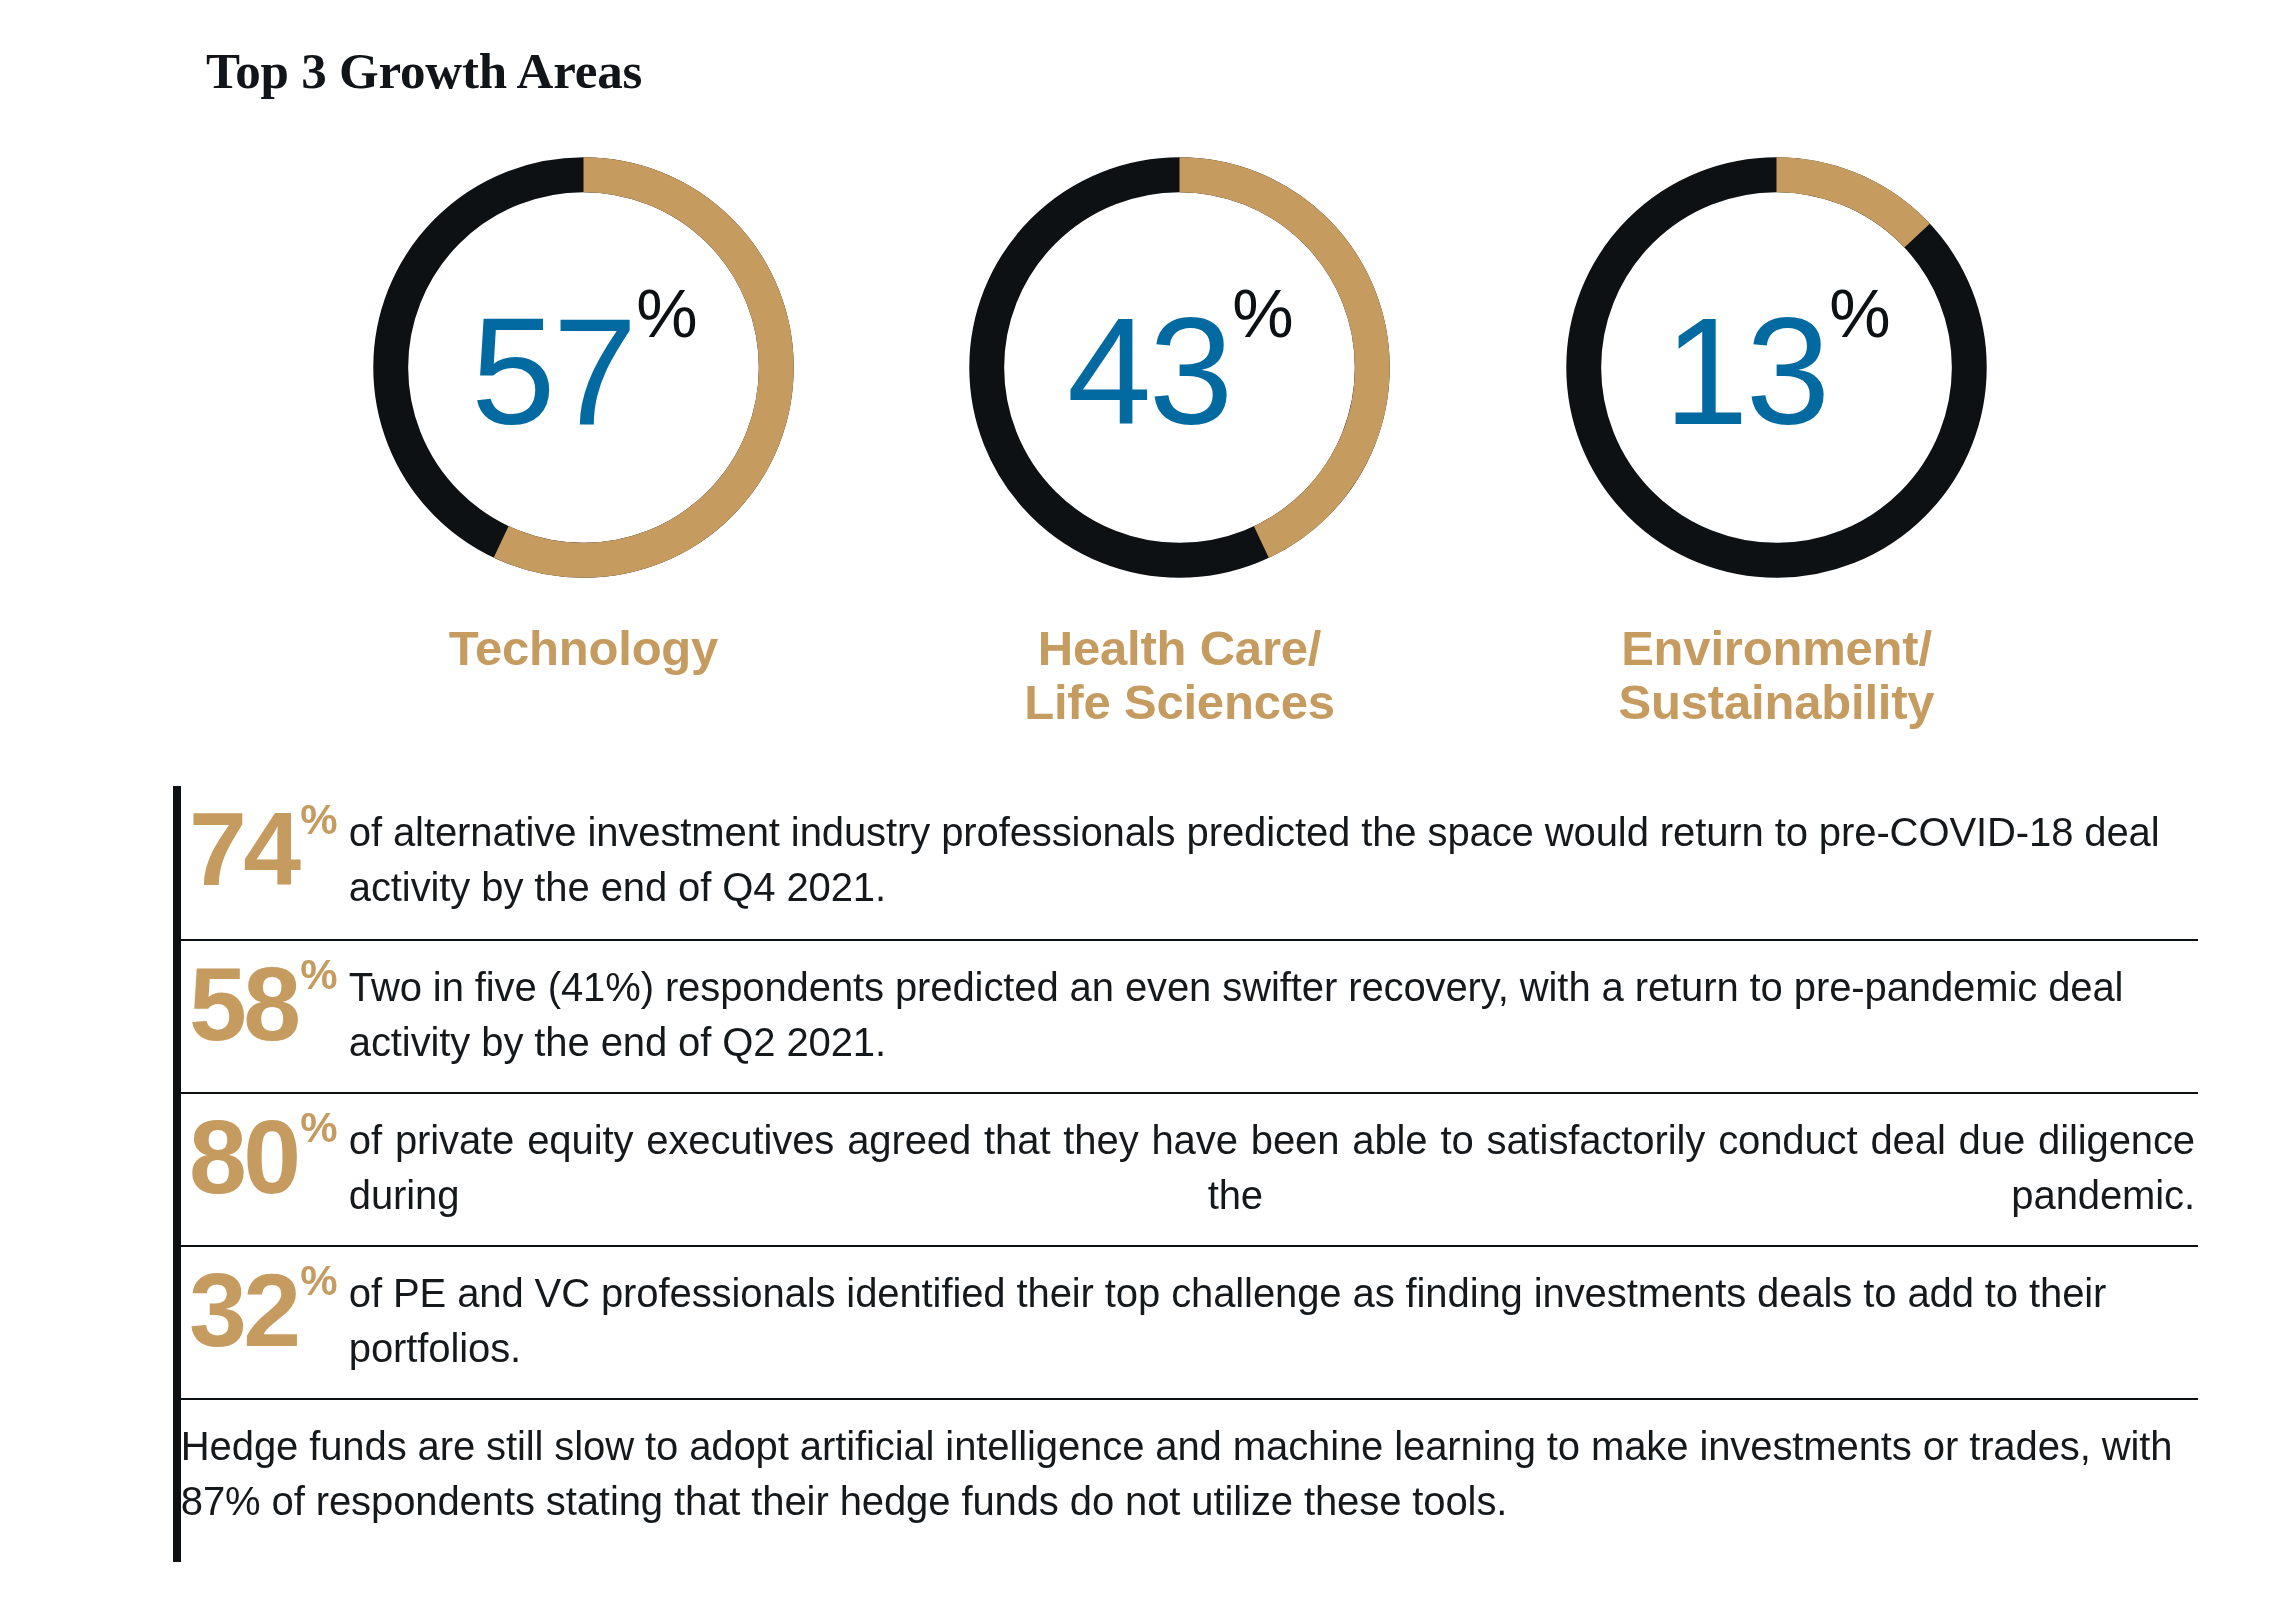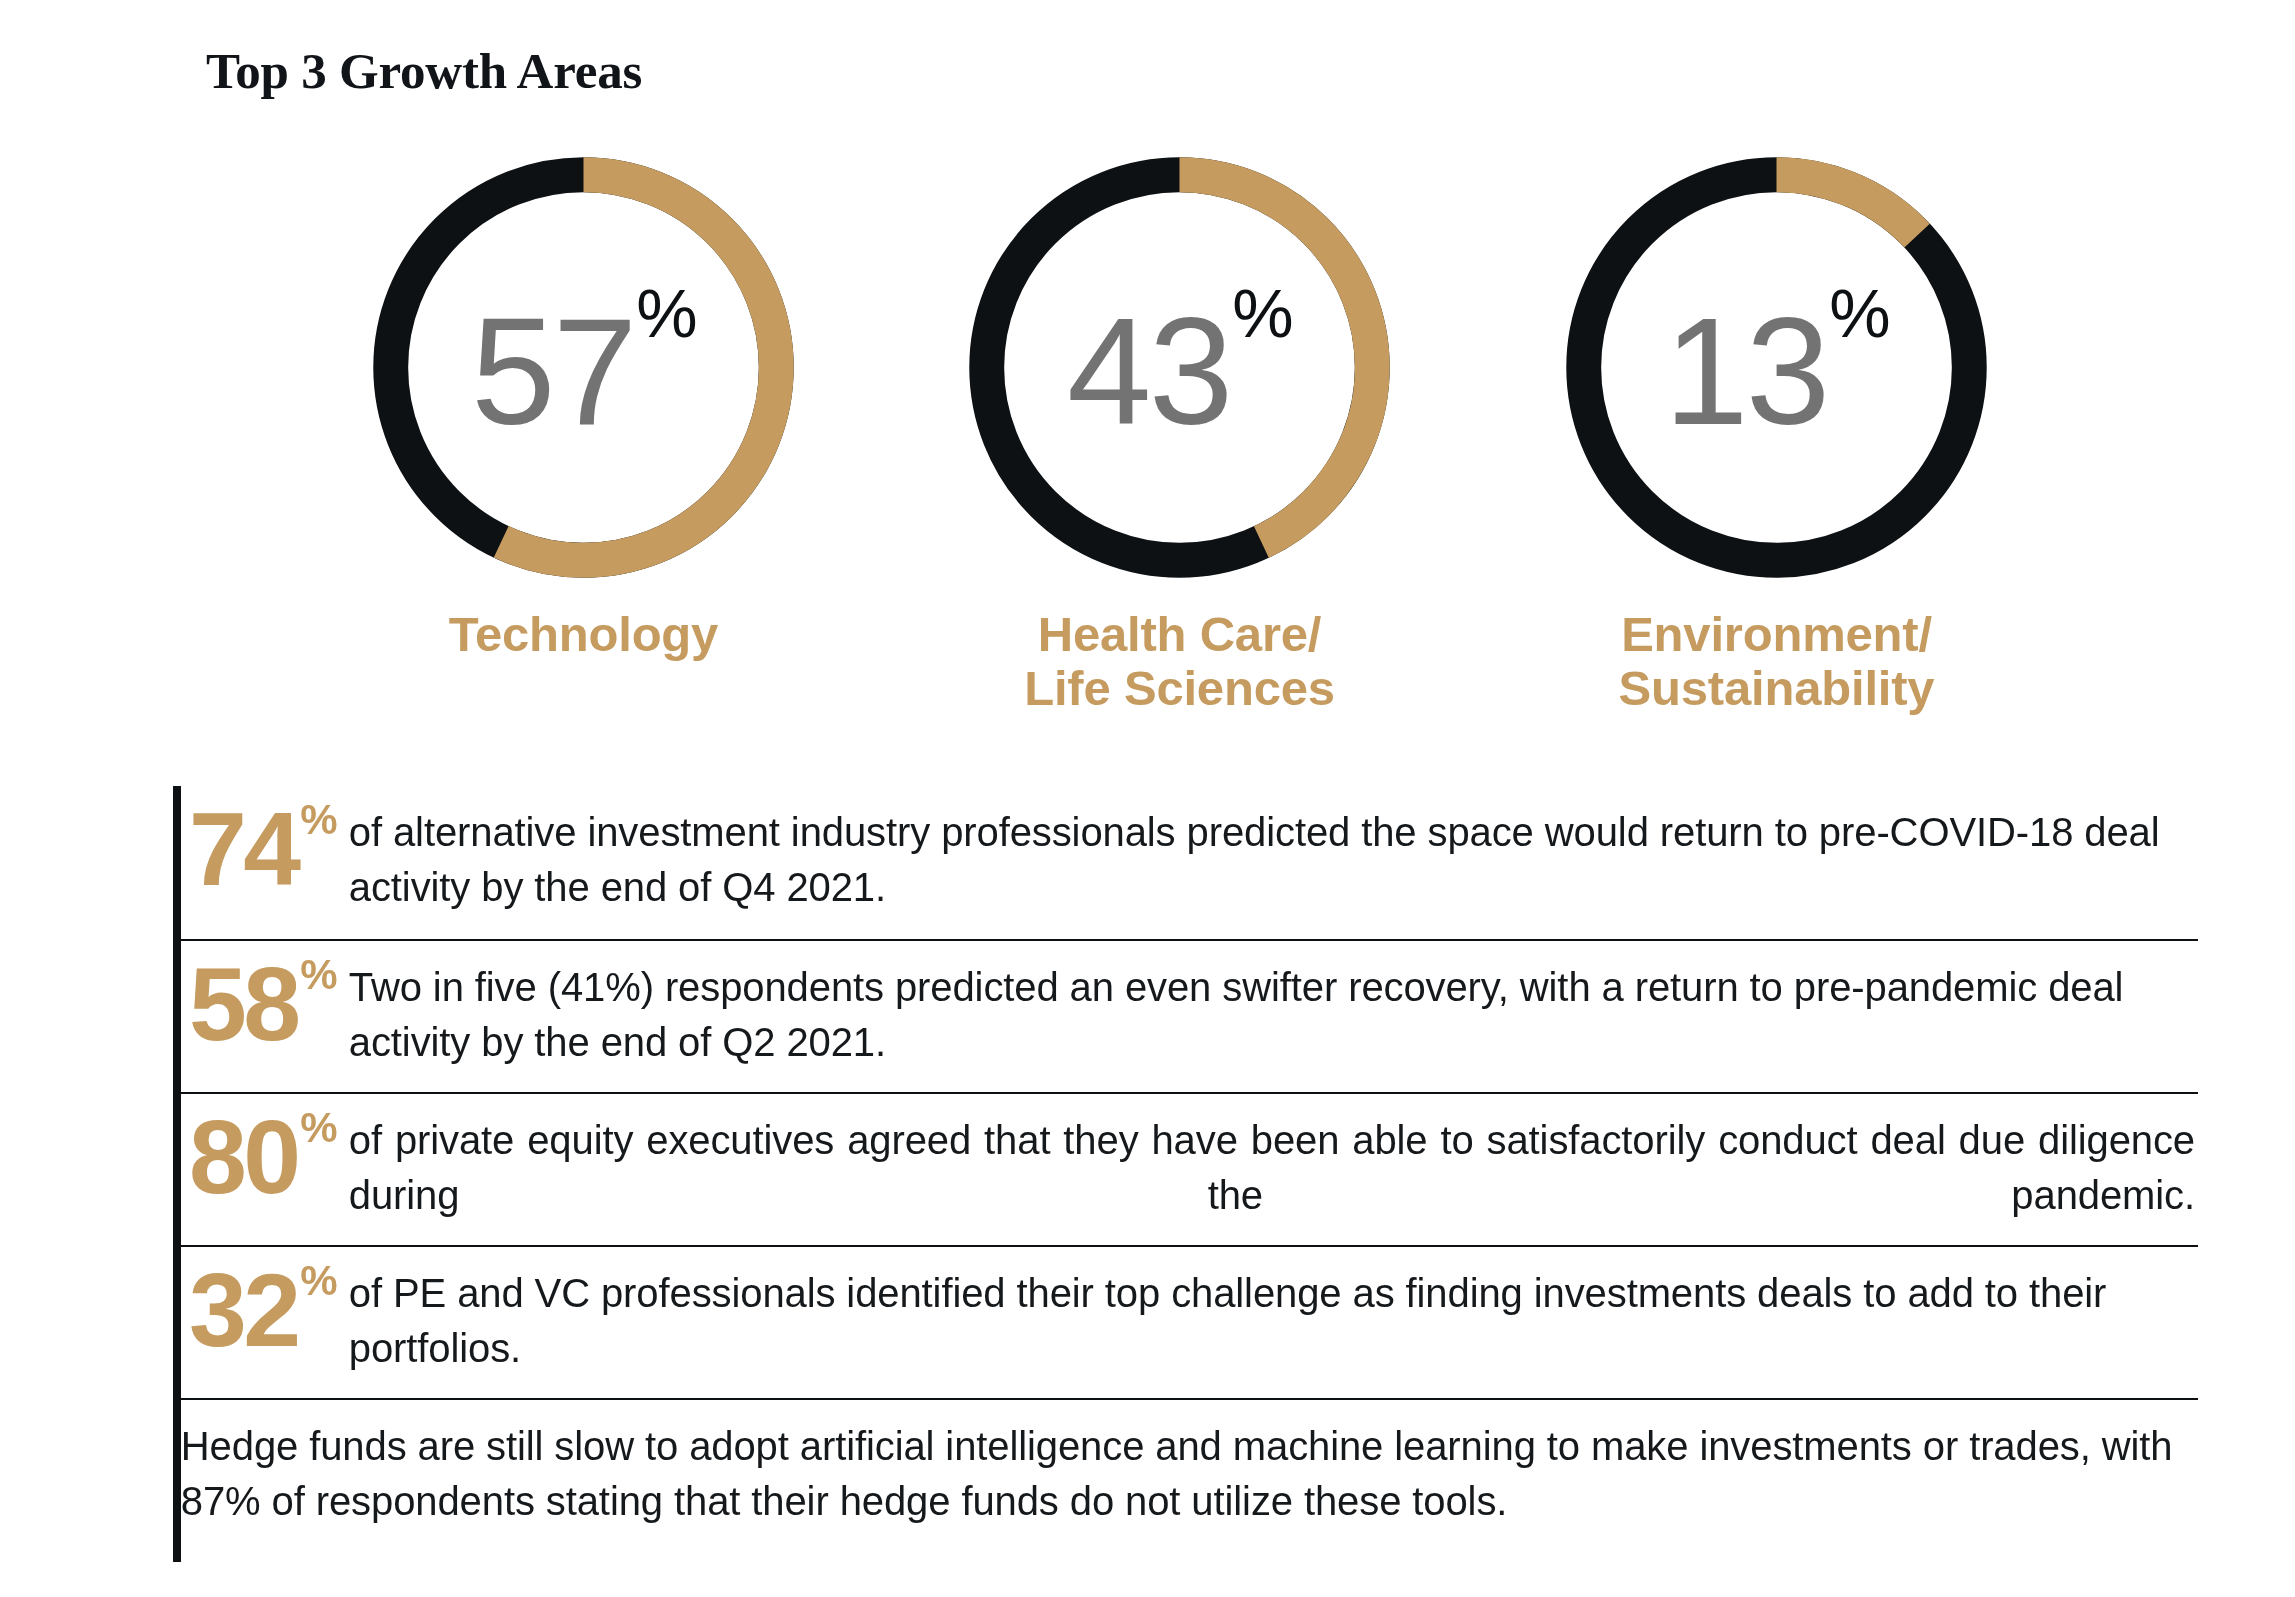--- a/index.html
+++ b/index.html
@@ -47,37 +47,37 @@
   .donut-center{
     position:absolute;
     left:0;right:0;top:0;bottom:0;
     display:flex;
     align-items:center;
     justify-content:center;
   }
   .donut-num{
     font-size:152px;
     font-weight:400;
-    color:#737373;
+    color:#0369a1;
     line-height:1;
     letter-spacing:-2.8px;
     position:relative;
     top:3.7px;
   }
   .donut-pct{
     font-size:69px;
     font-weight:400;
     color:#0d1114;
     line-height:1;
     position:relative;
     top:-54px;
     left:1.8px;
   }
   .donut-label{
-    margin-top:11px;
+    margin-top:25px;
     font-size:49px;
     font-weight:700;
     color:#C59B5F;
     line-height:1.10;
     letter-spacing:-0.2px;
   }
   .donut-label .l2{display:block;}
 
   
   .stats{

